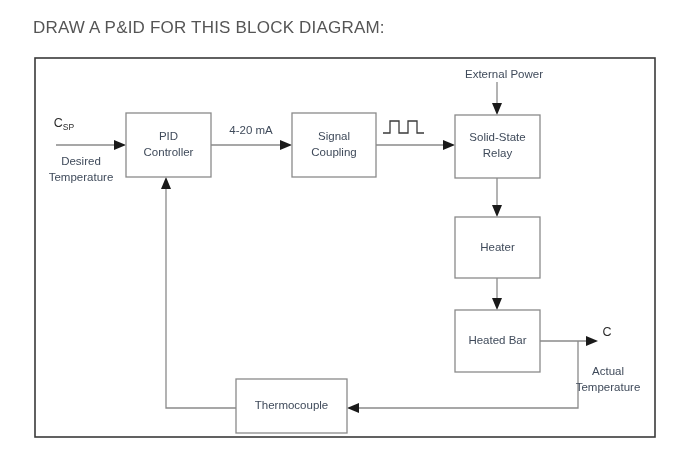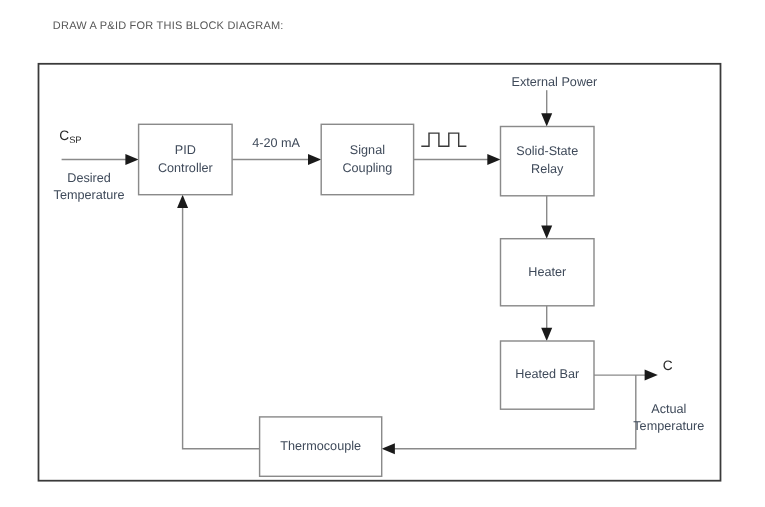--- a/index.html
+++ b/index.html
@@ -17,23 +17,23 @@
     -webkit-font-smoothing: antialiased;
   }
   .page {
     position: absolute;
     left: 0; top: 0;
     width: 695px;
     height: 461px;
   }
   .prompt-text {
     position: absolute;
-    left: 48px;
+    left: 33px;
     top: 18px;
-    font-size: 10px;
+    font-size: 17px;
     letter-spacing: 0.2px;
     color: #555555;
     white-space: nowrap;
   }
   .diagram-wrap {
     position: absolute;
     left: 0;
     top: 0;
     width: 695px;
     height: 461px;

